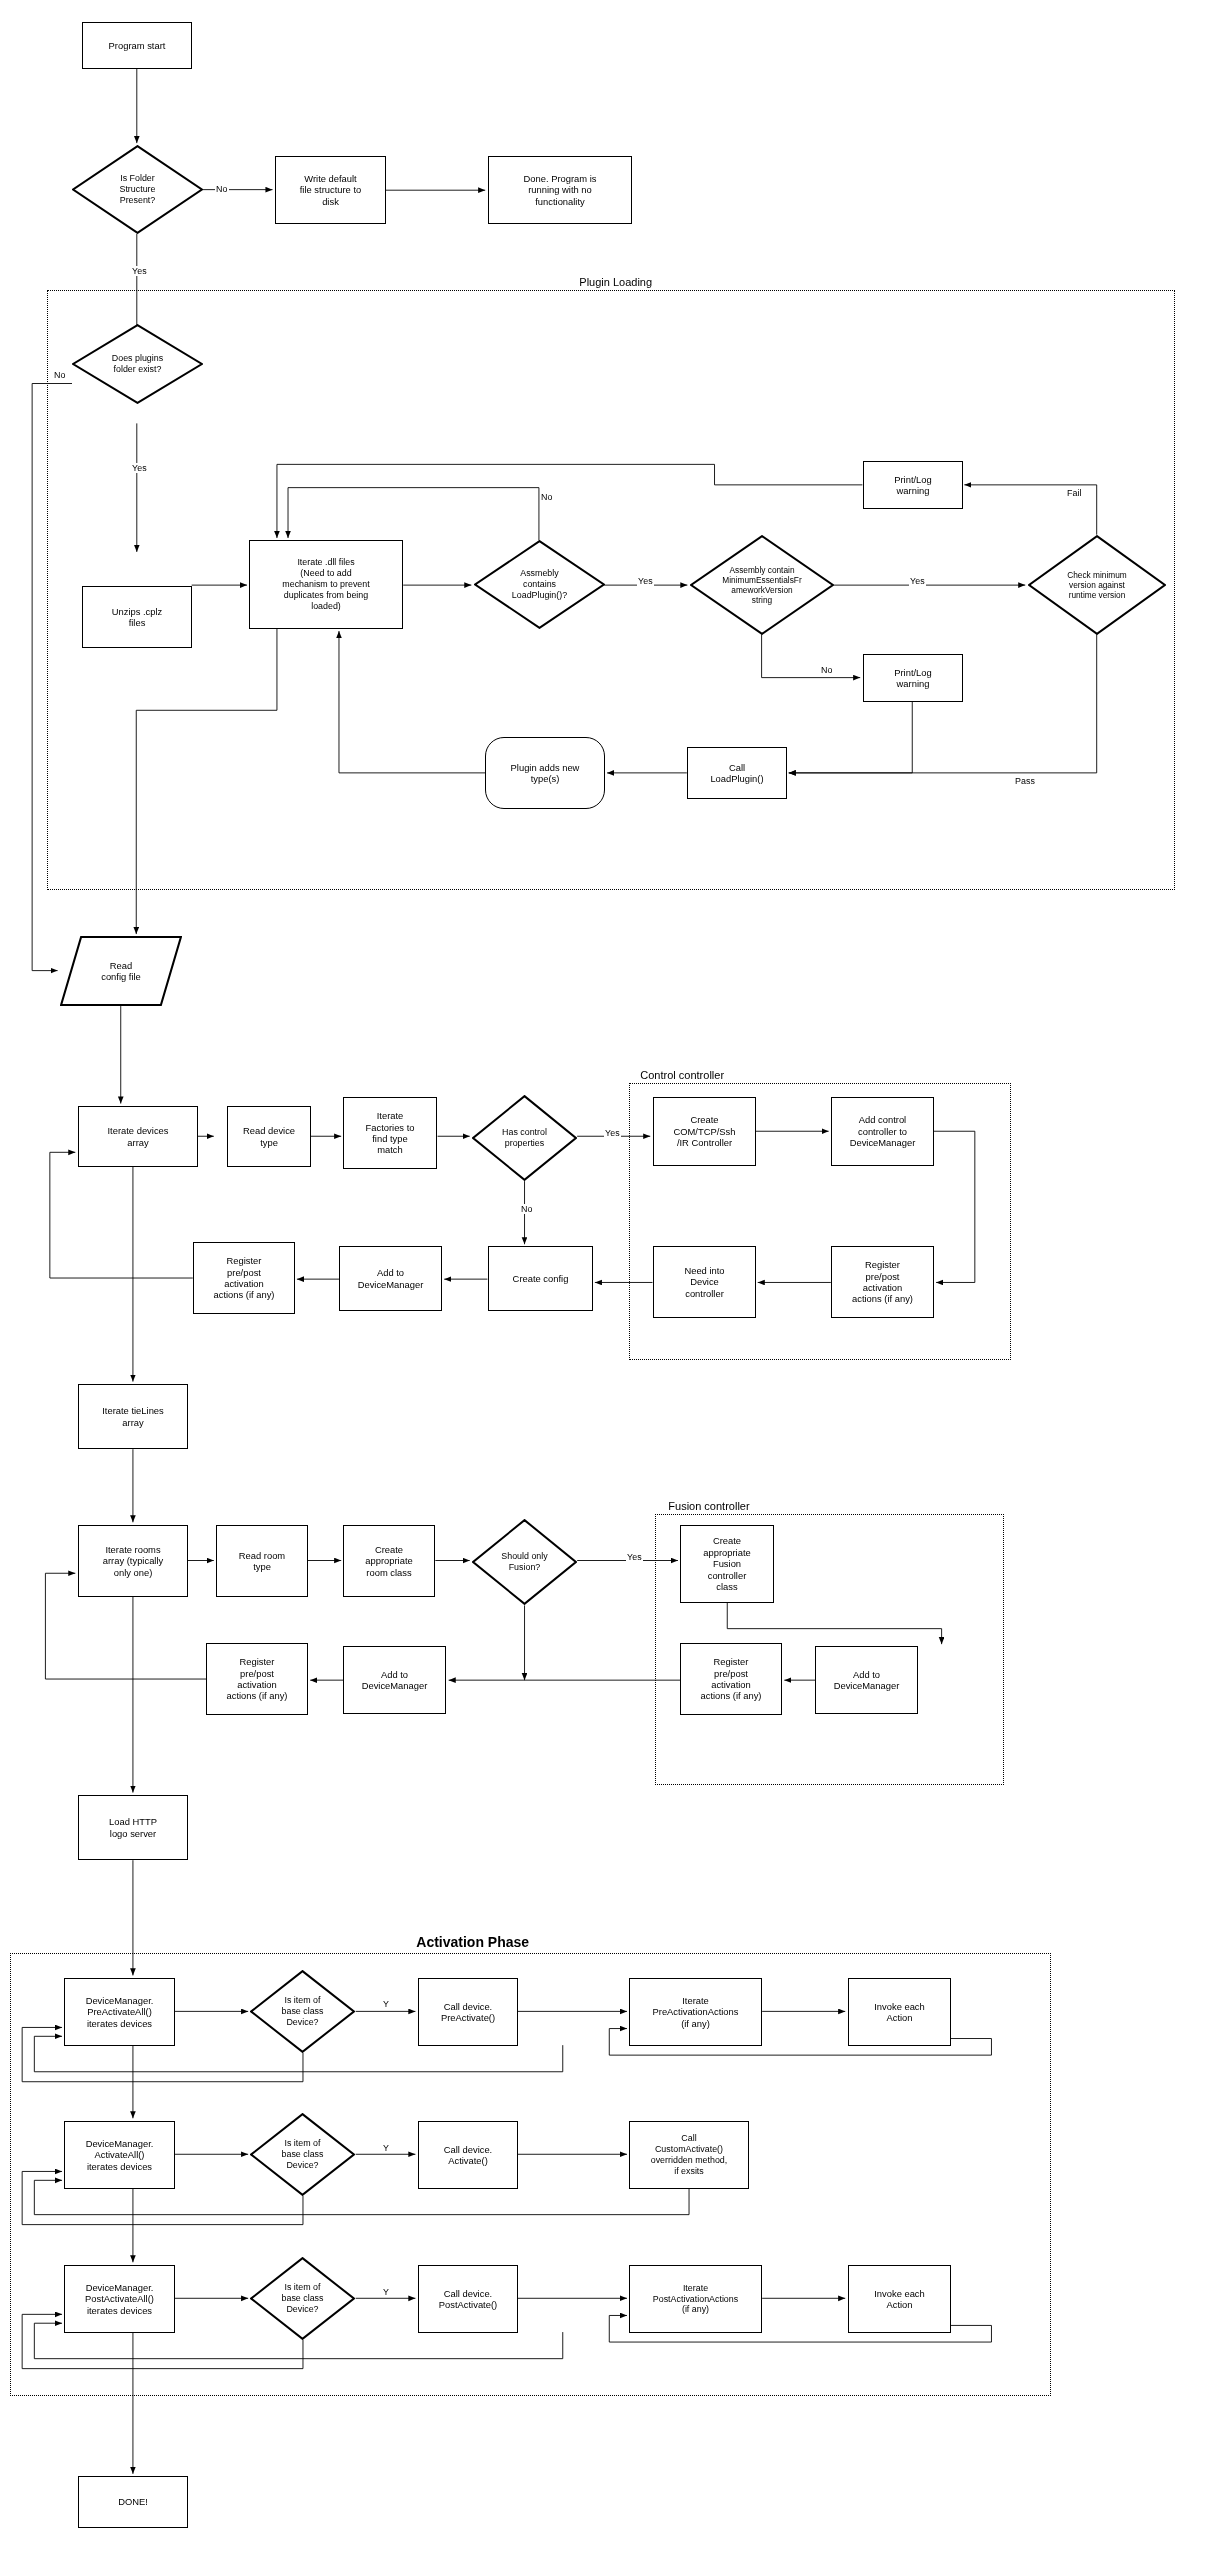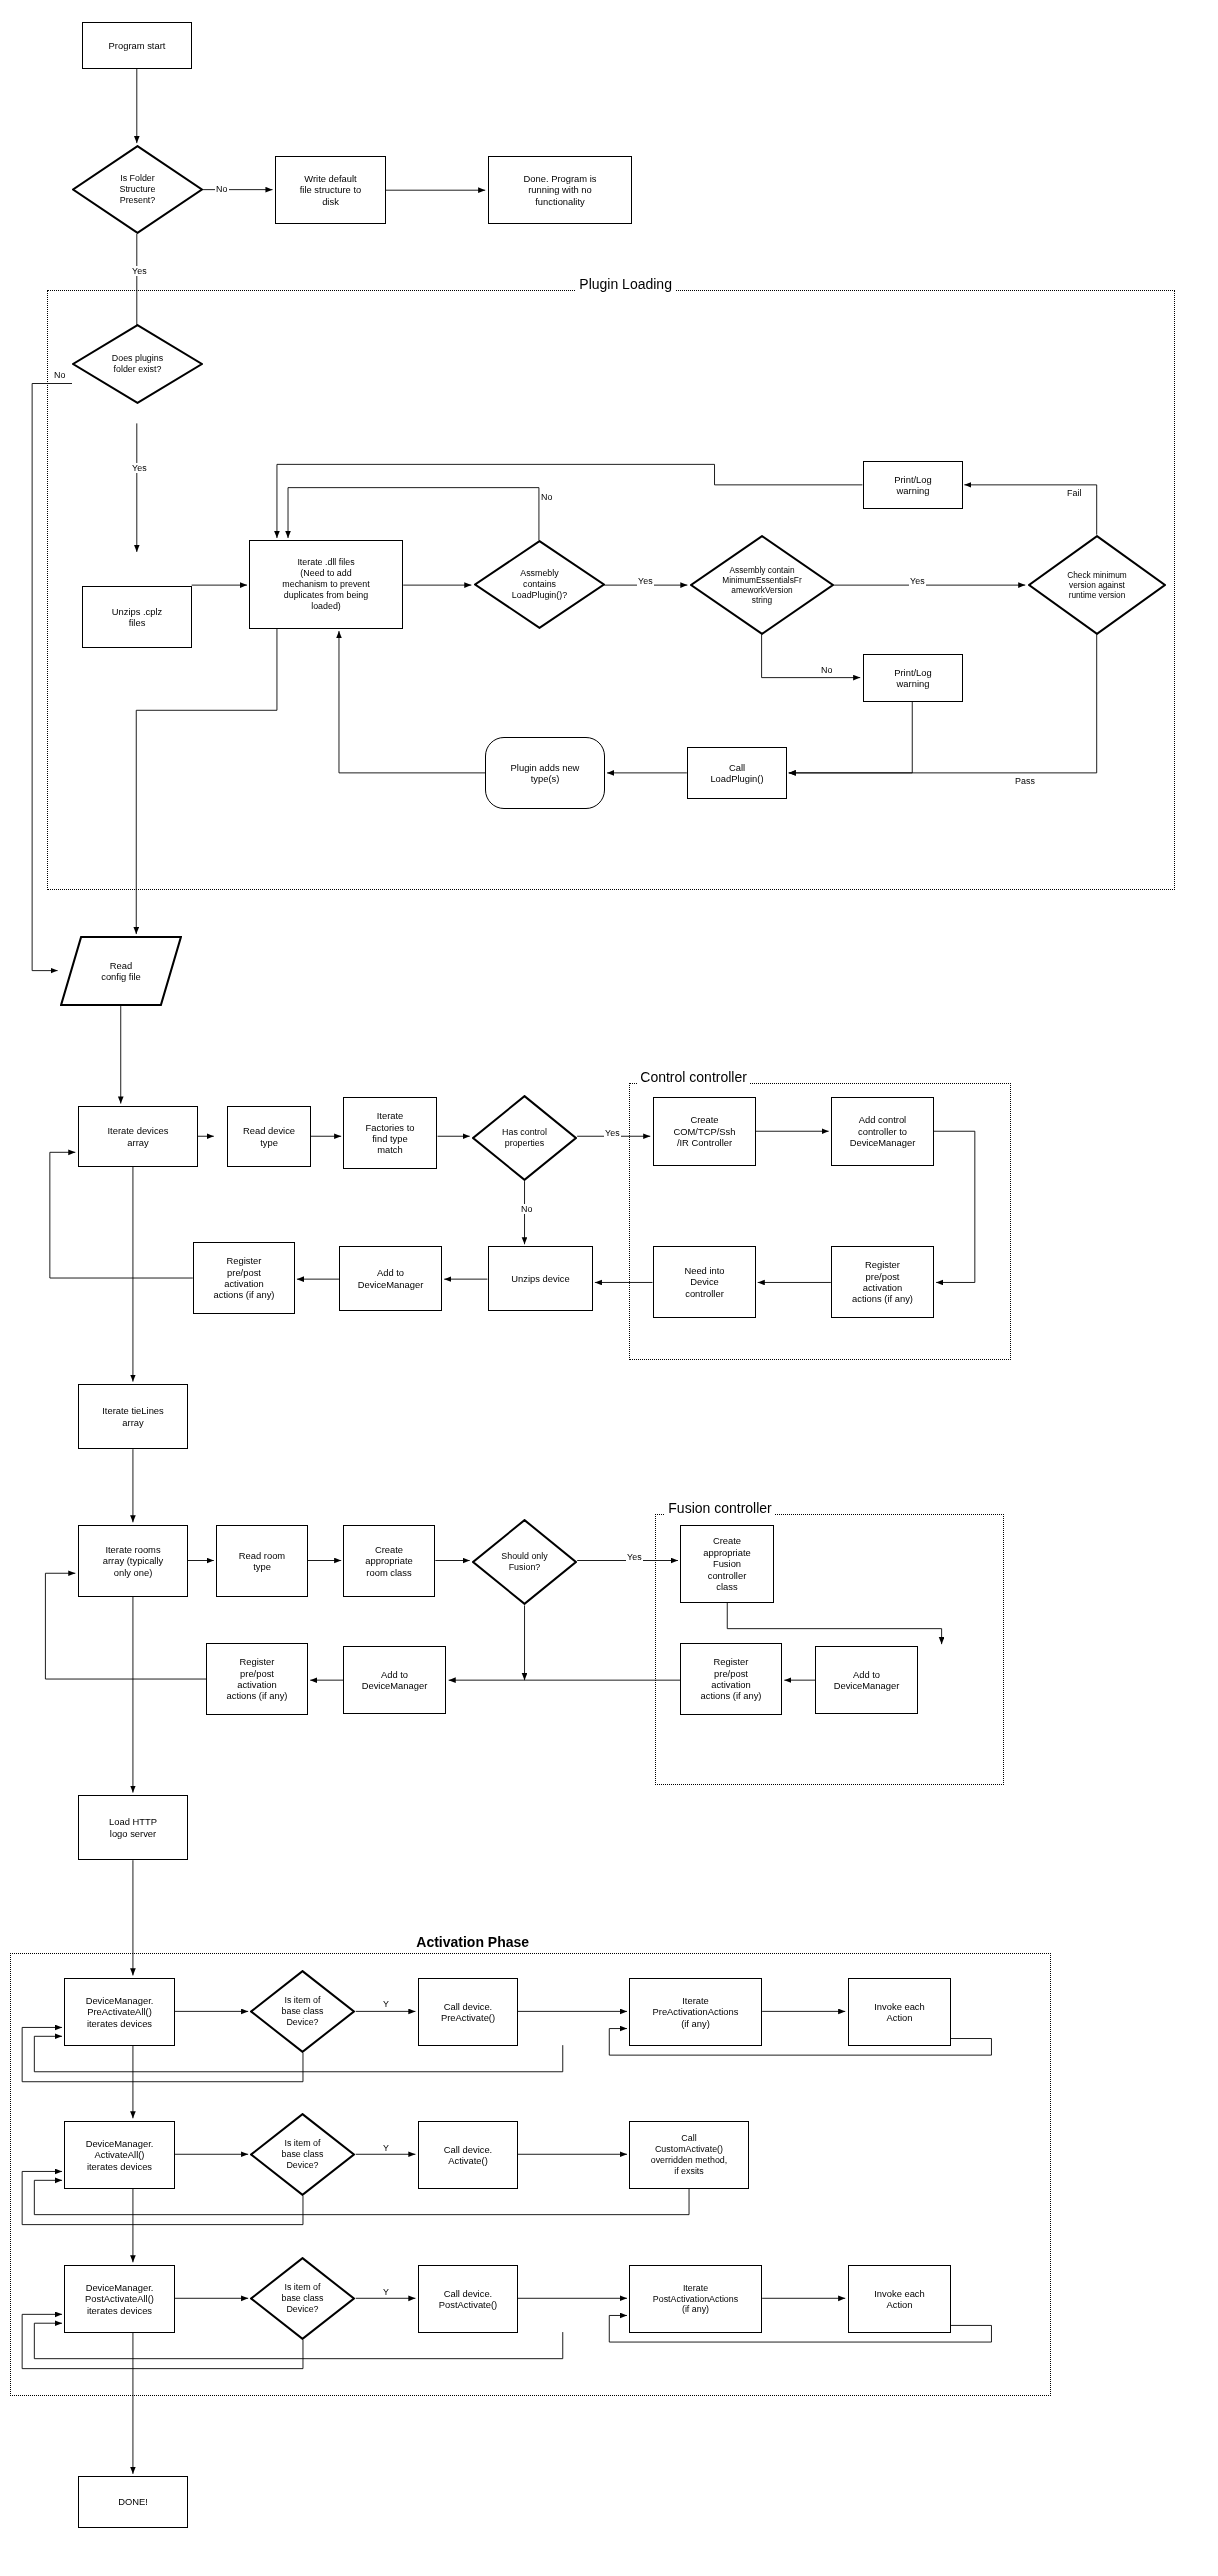--- a/index.html
+++ b/index.html
@@ -74,21 +74,21 @@
   }
   .group {
     position: absolute;
     box-sizing: border-box;
     border: 0.8px dotted #000000;
     background: transparent;
   }
   .group-label {
     position: absolute;
     color: #000000;
-    font-size: 14px;
+    font-size: 11px;
     background: #ffffff;
     padding: 0 3.3px;
     white-space: nowrap;
   }
   .group-label.big {
     font-size: 14px;
     font-weight: bold;
   }
   .edge-label {
     position: absolute;
@@ -387,21 +387,21 @@
 pre/post
 activation
 actions (if any)</span>
     </div>
   <div class="node" style="left:653px;top:1246px;width:103px;height:72px;">
       <span>Need into
 Device
 controller</span>
     </div>
   <div class="node" style="left:488px;top:1246px;width:105px;height:65px;">
-      <span>Unzips device</span>
+      <span>Create config</span>
     </div>
   <div class="node" style="left:339px;top:1246px;width:103px;height:65px;">
       <span>Add to
 DeviceManager</span>
     </div>
   <div class="node" style="left:193px;top:1242px;width:102px;height:72px;">
       <span>Register
 pre/post
 activation
 actions (if any)</span>

